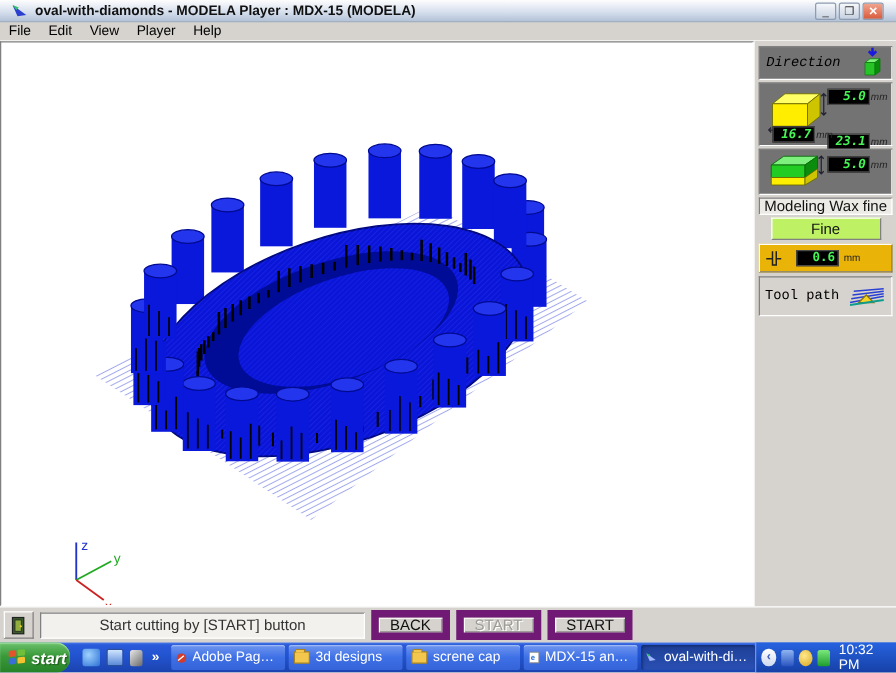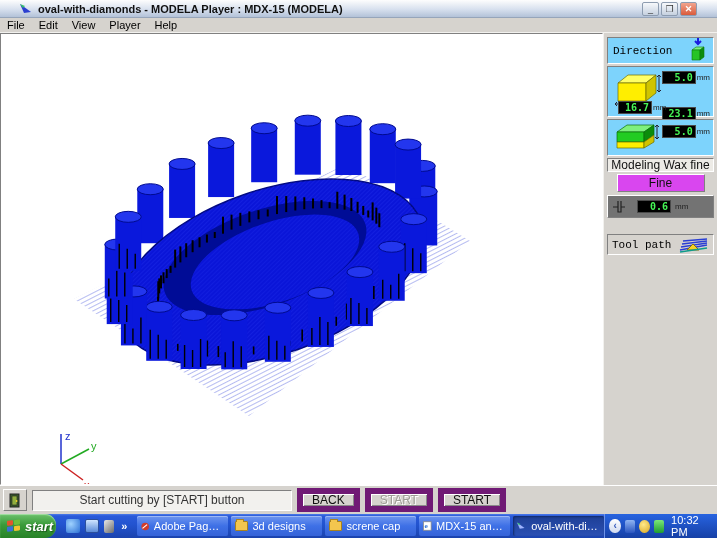--- a/index.html
+++ b/index.html
@@ -1,50 +1,50 @@
 <!DOCTYPE html>
 <html><head>
 <meta charset="utf-8">
 <style>
   * { box-sizing: border-box; margin: 0; padding: 0; }
   html,body { width:717px; height:538px; overflow:hidden; font-family:"Liberation Sans",sans-serif; background:#d6d3ce; }
   .app { width:717px; height:538px; display:flex; flex-direction:column; }
 
   
-  .titlebar { height:18px; background:linear-gradient(to bottom,#fdfdfd,#d7e0ee 55%,#b3c2d8); border-bottom:1px solid #96a5ba; display:flex; align-items:center; padding:0 20px; flex:0 0 18px; }
+  .titlebar { height:18px; background:linear-gradient(to bottom,#fdfdfd,#d7e0ee 55%,#b3c2d8); border-bottom:1px solid #96a5ba; display:flex; align-items:center; padding:0 10px; flex:0 0 18px; }
   .app-icon { width:14px; height:12px; margin-right:4px; }
   .title-text { font-size:11px; font-weight:bold; color:#111; white-space:nowrap; }
   .win-btns { margin-left:auto; display:flex; gap:2px; }
   .win-btn { width:17px; height:14px; font-size:9px; line-height:12px; text-align:center; border:1px solid #8d9cb0; border-radius:2px; background:linear-gradient(#f6f8fb,#c6d1e0); color:#333; cursor:default; }
   .win-btn.close { background:linear-gradient(#f2a48e,#d95b3c); color:#fff; font-weight:bold; }
 
   
   .menubar { height:15px; flex:0 0 15px; display:flex; align-items:center; background:#d6d3ce; border-bottom:1px solid #f2f1ee; font-size:11px; color:#000; }
   .menu-item { padding:1px 7px; }
 
   
   .workarea { flex:0 0 452px; height:452px; display:flex; background:#d6d3ce; }
   .viewport { width:603px; height:452px; background:#fff; border:1px solid; border-color:#808080 #fff #fff #808080; position:relative; overflow:hidden; }
   .viewport svg.scene { position:absolute; left:0; top:0; }
   .axis-triad { position:absolute; left:30px; top:385px; }
 
   
   .panel { width:114px; background:#d6d3ce; padding-top:4px; border-left:1px solid #f2f1ee; }
-  .sect { border:1px solid; border-color:#808080 #ffffff #ffffff #808080; margin:0 3px 2px 3px; background:#7dd3fc; position:relative; }
+  .sect { border:1px solid; border-color:#808080 #ffffff #ffffff #808080; margin:0 3px 2px 3px; background:#737373; position:relative;font-style:italic; }
   .sect-direction { height:27px; display:flex; align-items:center; justify-content:space-between; padding:0 5px; }
   .mono-label { font-family:"Liberation Mono",monospace; font-size:11px; color:#000; }
   .sect-workpiece { height:51px; }
   .sect-model { height:37px; }
   .lcd { background:#000; color:#46f556; font-family:"DejaVu Sans Mono",monospace; font-size:10px; font-weight:bold; width:34px; height:13px; line-height:12px; text-align:right; padding-right:2px; border:1px solid #4a4a4a; display:inline-block; }
   .mm { font-size:8px; color:#222; margin-left:1px; }
   .lcd-row { position:absolute; display:flex; align-items:center; }
   .material-strip { height:14px; background:#edebe6; border:1px solid; border-color:#808080 #ffffff #ffffff #808080; margin:0 3px 2px 3px; display:flex; align-items:center; justify-content:center; font-size:12px; color:#111; }
-  .fine-btn { width:88px; height:18px; margin:0 auto 3px auto; background:#d946ef; border:1px solid; border-color:#ffffff #808080 #808080 #ffffff; display:flex; align-items:center; justify-content:center; font-size:12px; color:#111; }
-  .tool-row { height:23px; margin:0 3px 3px 3px; background:#737373; border:1px solid; border-color:#ffffff #808080 #808080 #ffffff; display:flex; align-items:center; padding-left:4px; gap:3px; }
-  .toolpath-strip { height:21px; margin:16px 3px; border:1px solid; border-color:#808080 #ffffff #ffffff #808080; display:flex; align-items:center; justify-content:space-between; padding:4px 4px; }
+  .fine-btn { width:88px; height:18px; margin:0 auto 3px auto; background:#bef264; border:1px solid; border-color:#ffffff #808080 #808080 #ffffff; display:flex; align-items:center; justify-content:center; font-size:12px; color:#111; }
+  .tool-row { height:23px; margin:0 3px 3px 3px; background:#eab308; border:1px solid; border-color:#ffffff #808080 #808080 #ffffff; display:flex; align-items:center; padding-left:4px; gap:3px; }
+  .toolpath-strip { height:21px; margin:3px 3px; border:1px solid; border-color:#808080 #ffffff #ffffff #808080; display:flex; align-items:center; justify-content:space-between; padding:15px 4px; }
 
   
   .footer { flex:0 0 29px; height:29px; background:#d6d3ce; border-top:1px solid #fff; display:flex; align-items:center; padding:0 3px; gap:5px; }
   .exit-btn { width:24px; height:22px; background:#d6d3ce; border:1px solid; border-color:#ffffff #808080 #808080 #ffffff; display:flex; align-items:center; justify-content:center; }
   .status-field { width:260px; height:21px; background:#f2f1ee; border:1px solid; border-color:#808080 #ffffff #ffffff #808080; display:flex; align-items:center; justify-content:center; font-size:12px; color:#333; }
   .nav-btn { height:24px; padding:0 9px; background:#d6d3ce; border:6px solid #701a75; box-shadow:inset 1px 1px 0 #fff, inset -1px -1px 0 #8a8a8a; font-size:12px; color:#111; display:flex; align-items:center; }
   .nav-btn.disabled { color:#9d9c95; text-shadow:1px 1px 0 #fff; }
 
   
   .taskbar { flex:0 0 24px; height:24px; background:linear-gradient(to bottom,#4e7ce9 0%,#2a5ada 8%,#2253cf 45%,#1b43ae 100%); display:flex; align-items:center; }

